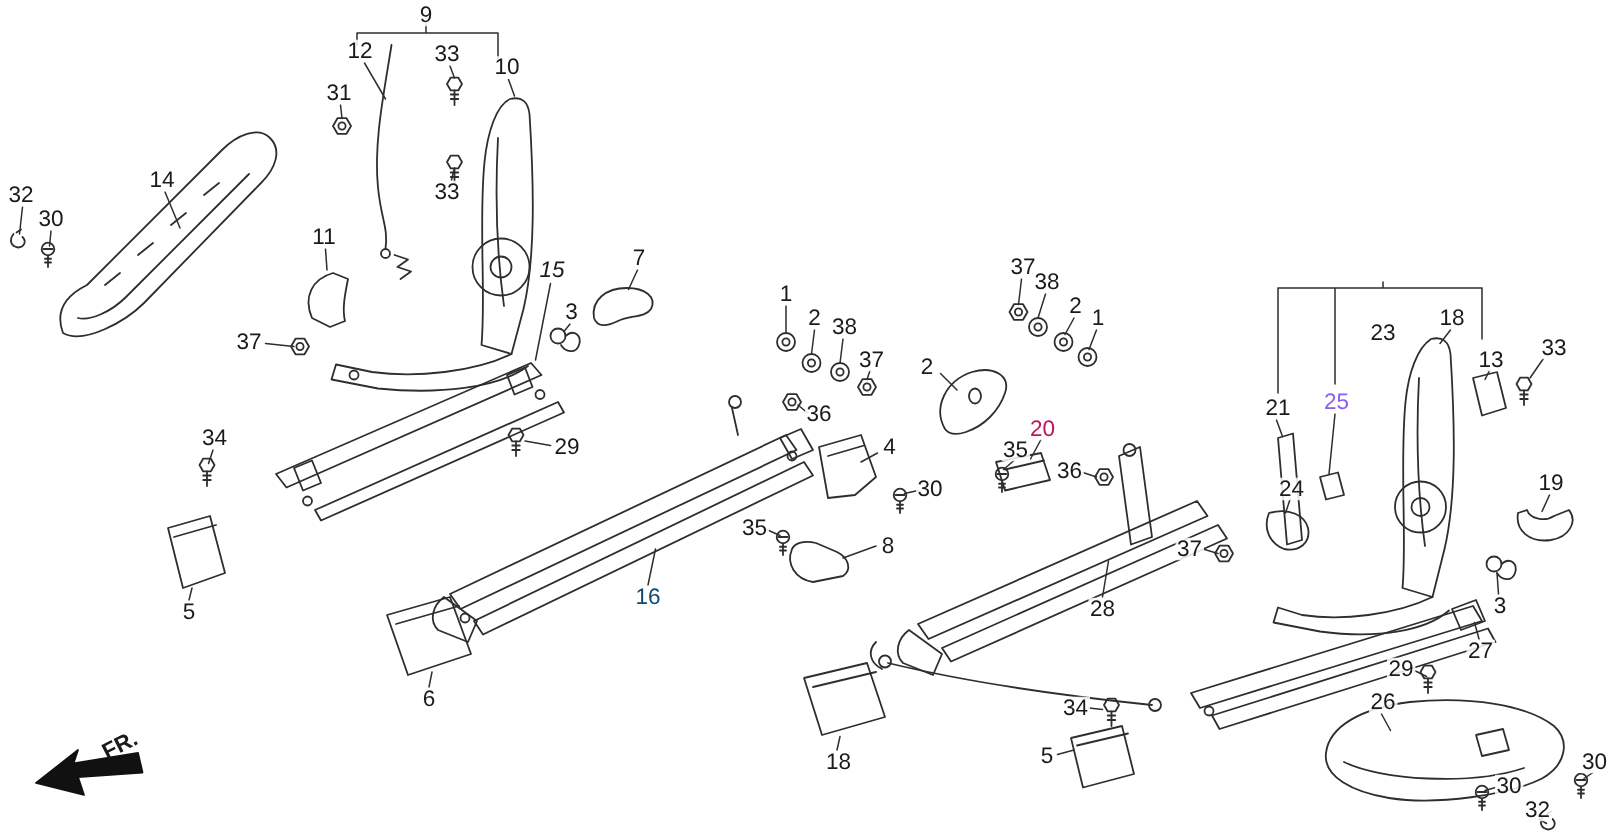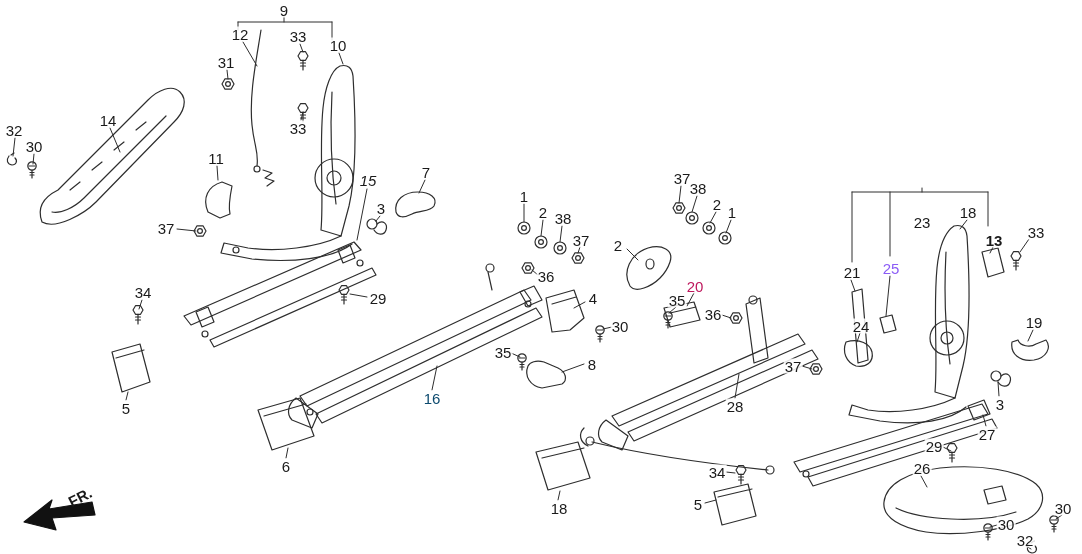--- a/index.html
+++ b/index.html
@@ -292,21 +292,21 @@
       <div class="part-label" style="left: 563px; top: 218px; color: rgb(26, 26, 26);">38</div>
       <div class="part-label" style="left: 581px; top: 240px; color: rgb(26, 26, 26);">37</div>
       <div class="part-label" style="left: 546px; top: 276px; color: rgb(26, 26, 26);">36</div>
       <div class="part-label" style="left: 618px; top: 245px; color: rgb(26, 26, 26);">2</div>
       <div class="part-label" style="left: 682px; top: 178px; color: rgb(26, 26, 26);">37</div>
       <div class="part-label" style="left: 698px; top: 188px; color: rgb(26, 26, 26);">38</div>
       <div class="part-label" style="left: 717px; top: 204px; color: rgb(26, 26, 26);">2</div>
       <div class="part-label" style="left: 732px; top: 212px; color: rgb(26, 26, 26);">1</div>
       <div class="part-label" style="left: 922px; top: 182px; color: rgb(26, 26, 26); margin-top: 40px;">23</div>
       <div class="part-label" style="left: 968px; top: 212px; color: rgb(26, 26, 26);">18</div>
-      <div class="part-label" style="left: 994px; top: 240px; color: rgb(26, 26, 26); font-weight: bold;">13</div>
+      <div class="part-label" style="left: 994px; top: 240px; color: rgb(26, 26, 26);">13</div>
       <div class="part-label" style="left: 1036px; top: 232px; color: rgb(26, 26, 26);">33</div>
       <div class="part-label" style="left: 852px; top: 272px; color: rgb(26, 26, 26);">21</div>
       <div class="part-label" style="left: 891px; top: 268px; color: #8b5cf6;">25</div>
       <div class="part-label" style="left: 1034px; top: 322px; color: rgb(26, 26, 26);">19</div>
       <div class="part-label" style="left: 143px; top: 292px; color: rgb(26, 26, 26);">34</div>
       <div class="part-label" style="left: 378px; top: 298px; color: rgb(26, 26, 26);">29</div>
       <div class="part-label" style="left: 593px; top: 298px; color: rgb(26, 26, 26);">4</div>
       <div class="part-label" style="left: 620px; top: 326px; color: rgb(26, 26, 26);">30</div>
       <div class="part-label" style="left: 677px; top: 300px; color: rgb(26, 26, 26);">35</div>
       <div class="part-label" style="left: 695px; top: 286px; color: #be185d;">20</div>

